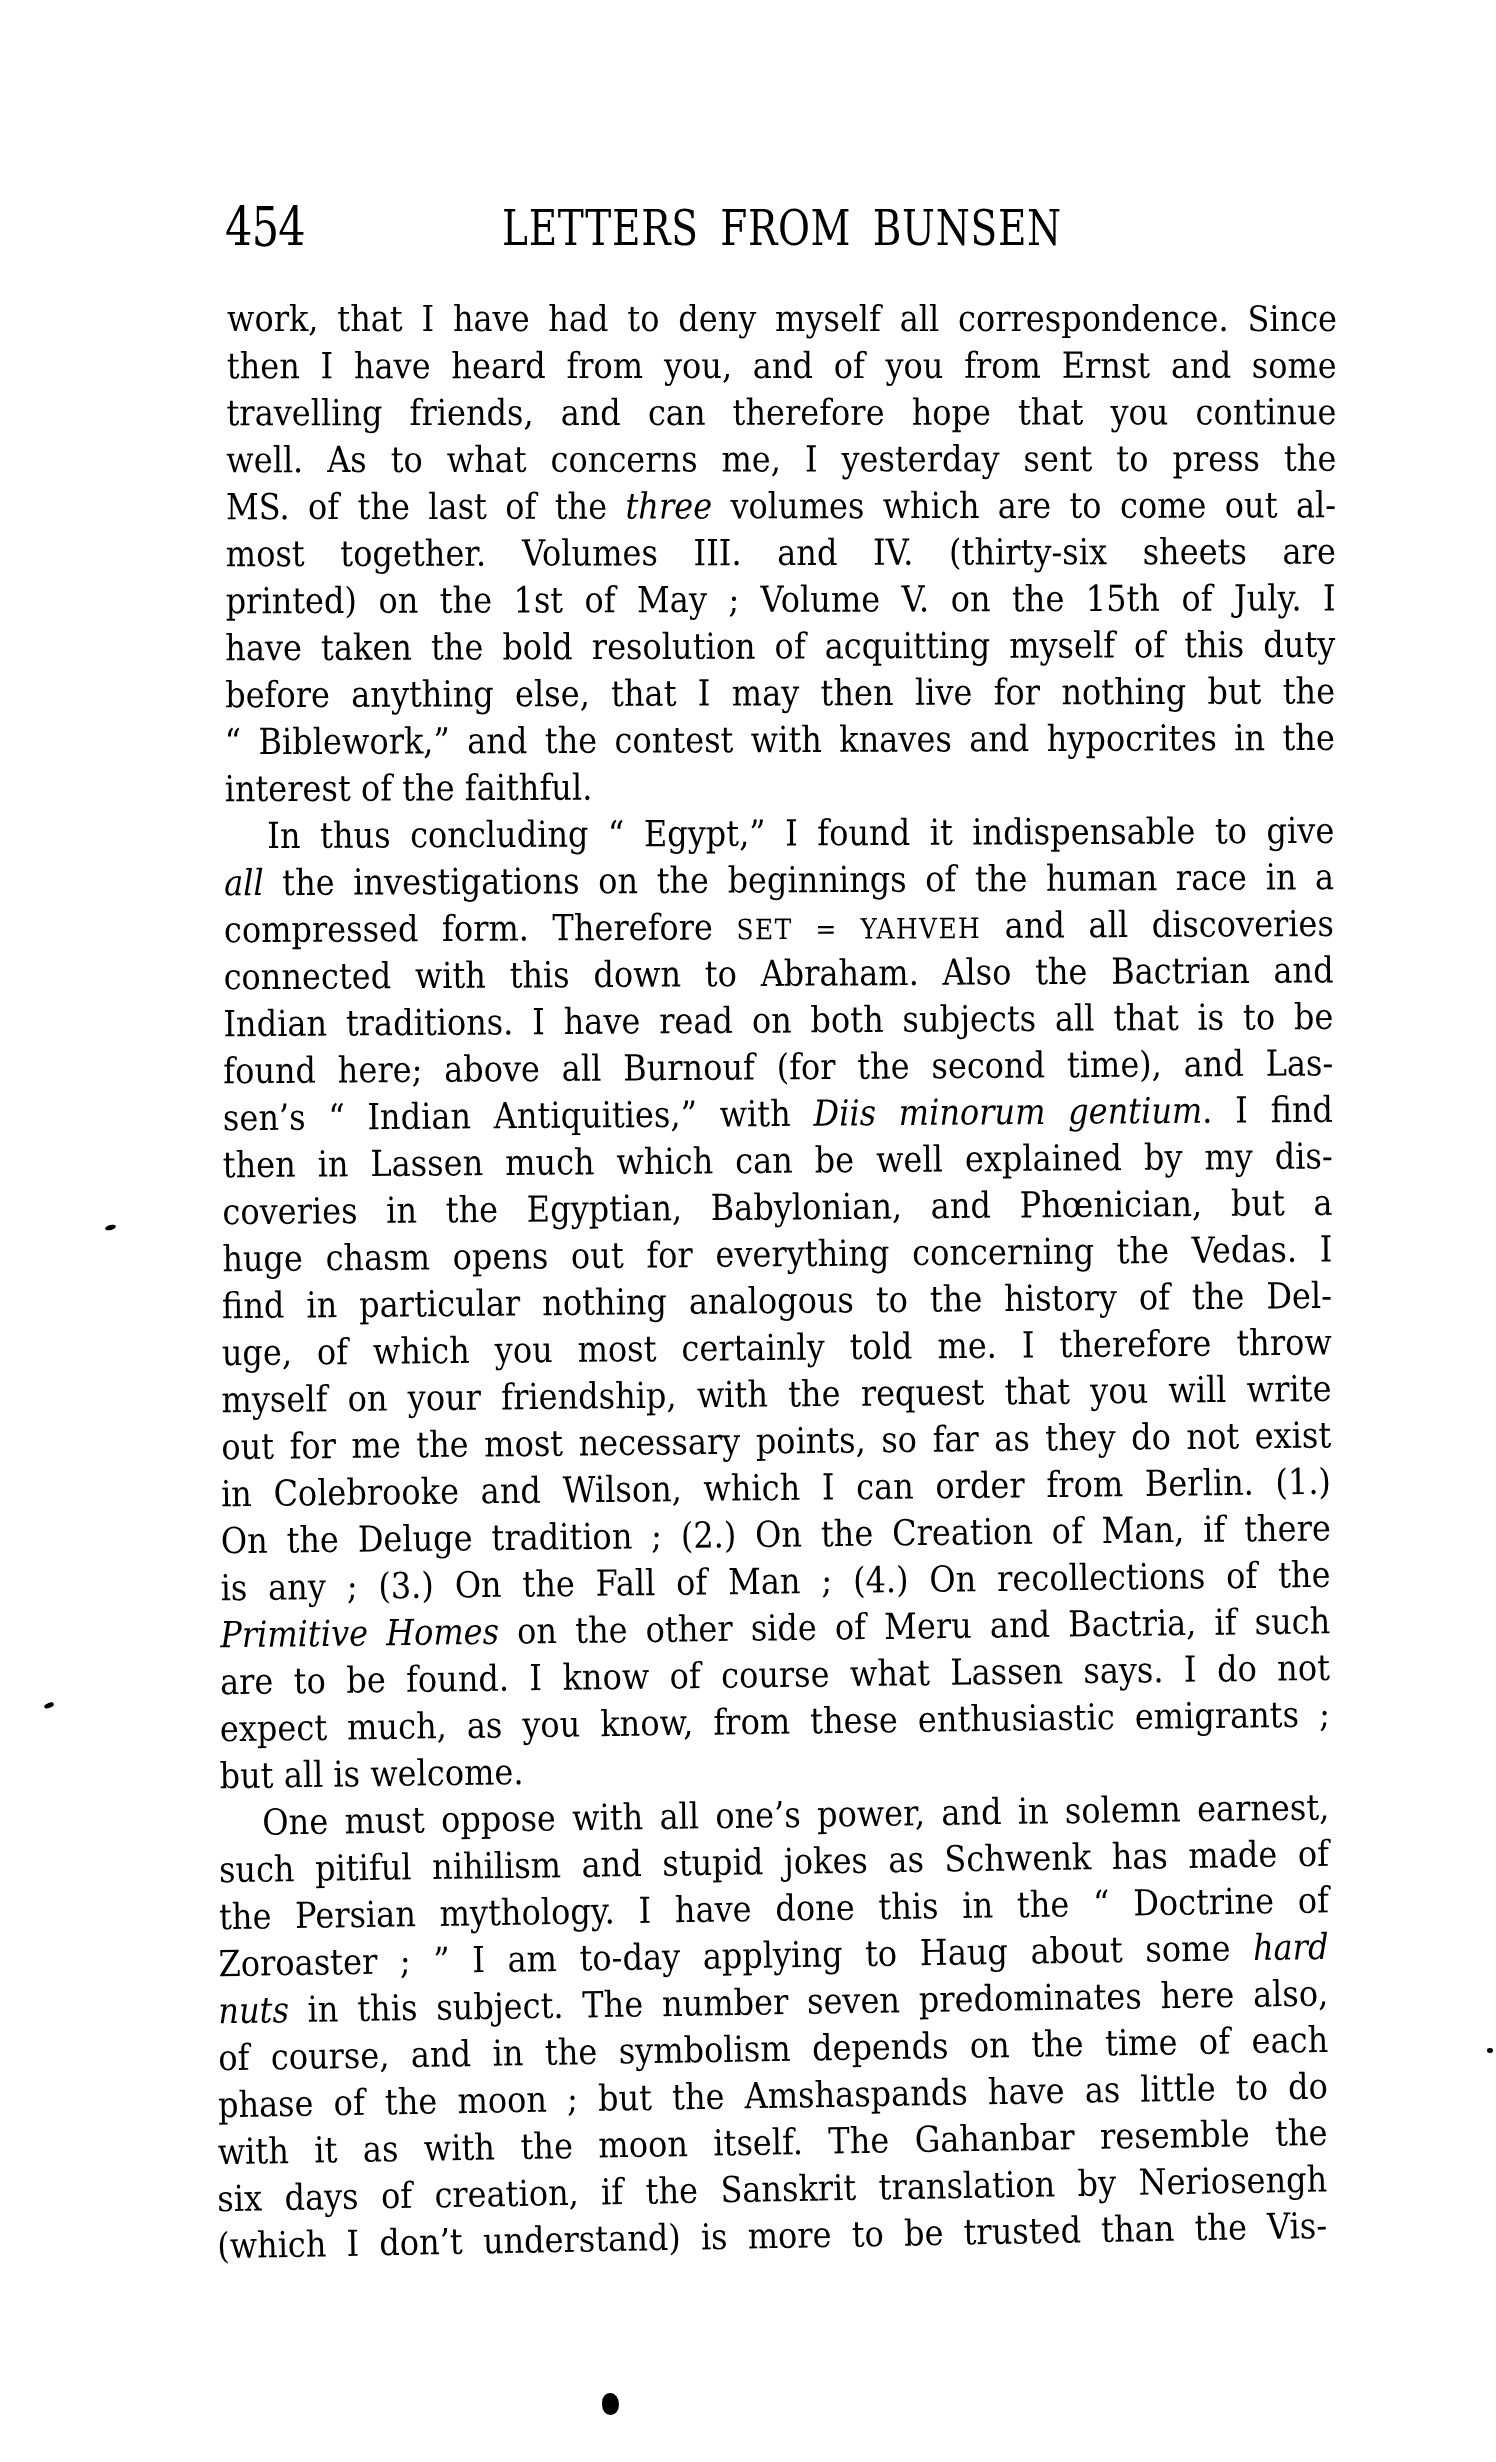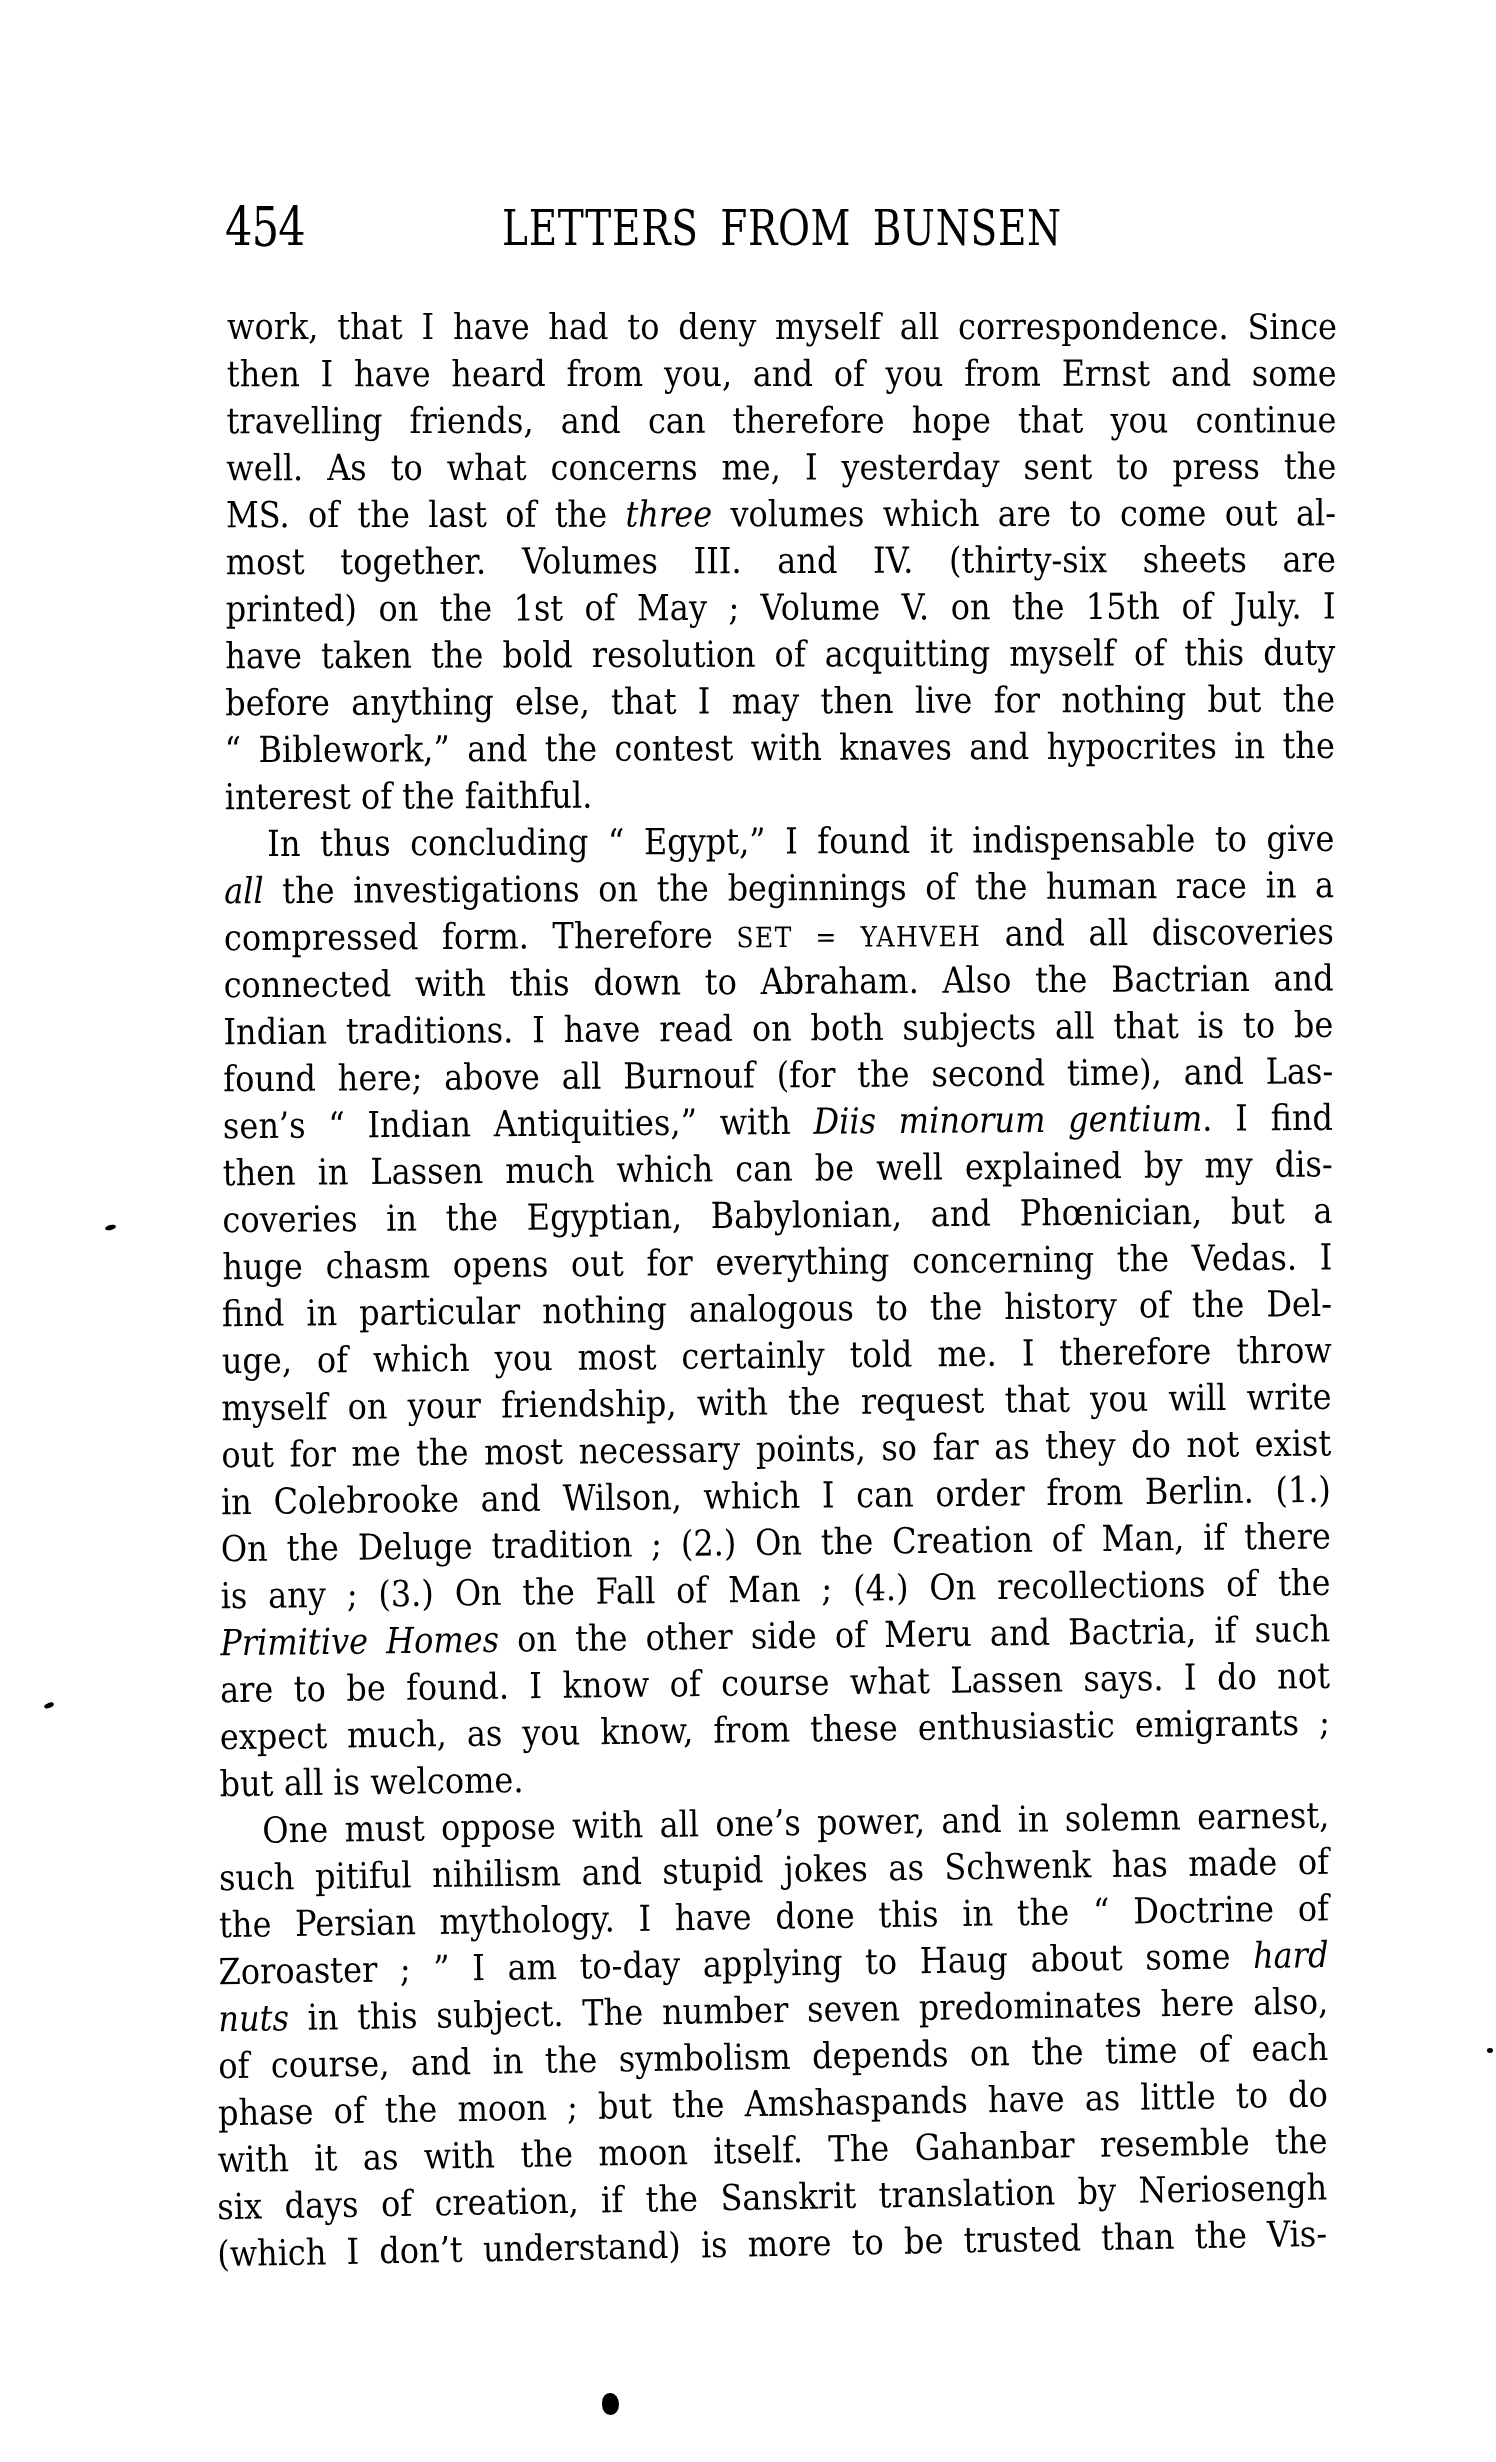--- a/index.html
+++ b/index.html
@@ -40,21 +40,21 @@
     line-height: 39px;
     letter-spacing: 0.7px;
     word-spacing: 8.4px;
     transform: scaleY(1.25);
     transform-origin: center top;
     white-space: nowrap;
   }
   .text {
     position: absolute;
     left: 227px;
-    top: 304px;
+    top: 296px;
     width: 1110px;
   }
   .line {
     position: relative;
     height: 47px;
     line-height: 47px;
     font-size: 32px;
     text-align: justify;
     text-align-last: justify;
     transform-origin: left center;

